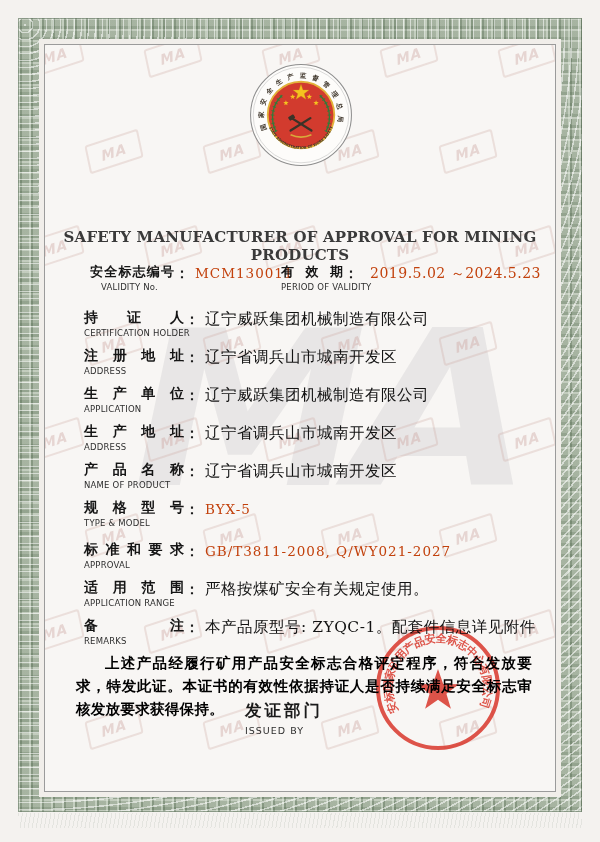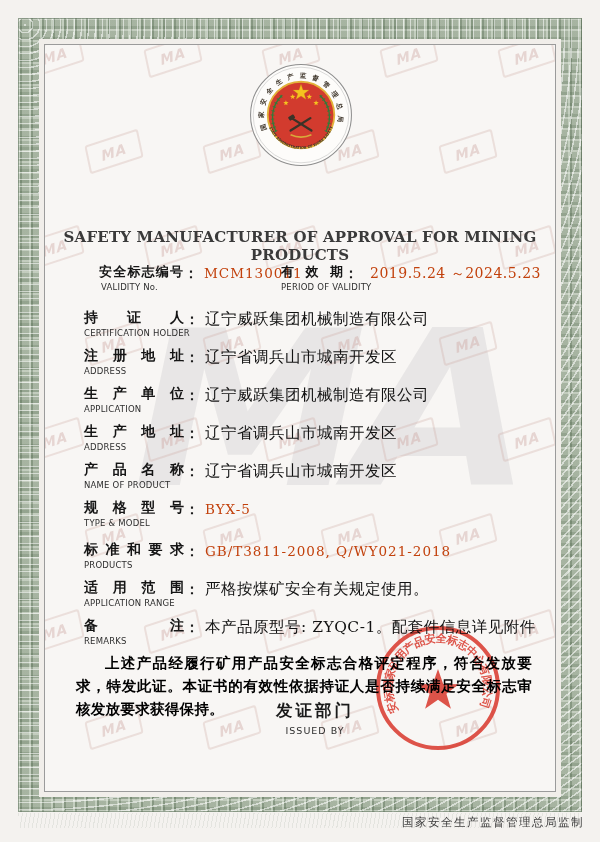--- a/index.html
+++ b/index.html
@@ -51,27 +51,27 @@
   .lbl.w0{width:84px;font-size:13px;}
   .lbl.w-narrow{width:62px;font-size:13px;}
   .colon{font-weight:bold;font-size:14px;margin-left:1px;}
   .val{font-size:15.5px;letter-spacing:.5px;margin-left:6px;color:#121212;}
   .val-num{font-size:13.5px;letter-spacing:1px;margin-left:6px;color:#c2410c;}
   .g-right .val-num{font-size:14px;margin-left:12px;letter-spacing:.5px;}
   .sub{position:absolute;left:0;top:19px;font-family:"DejaVu Sans","Liberation Sans",sans-serif;
     font-size:8.5px;color:#2e2e2e;letter-spacing:.2px;}
   .r0 .sub{left:17px;}
   .r0 .g-right .sub{left:0;}
-  .indent0{margin-left:15px;}
+  .indent0{margin-left:6px;}
   .gap-top{margin-top:4px;}
 
   .statement{position:absolute;left:31px;top:606px;width:456px;font-size:14.5px;line-height:23px;
     color:#000000;text-indent:2em;letter-spacing:.3px;text-align:justify;font-weight:bold;}
 
-  .issuer{position:absolute;left:200px;top:655px;width:140px;text-align:center;color:#1a1a1a;}
+  .issuer{position:absolute;left:200px;top:655px;width:140px;color:#1a1a1a;}
   .issuer-zh{font-size:16.5px;font-weight:bold;letter-spacing:3px;}
   .issuer-en{font-family:"DejaVu Sans",sans-serif;font-size:9.5px;letter-spacing:1px;margin-top:3px;color:#2e2e2e;}
 
   .issue-date{position:absolute;left:330px;top:688px;font-size:15px;letter-spacing:1px;color:#161616;z-index:3;}
 
   .seal{position:absolute;left:328px;top:578px;width:130px;height:130px;z-index:2;
     opacity:.85;mix-blend-mode:multiply;}
 
   .footer-imprint{position:absolute;right:16px;top:815px;font-size:11.5px;letter-spacing:1.5px;color:#3f3f3f;}
 </style>
@@ -162,21 +162,21 @@
       <div class="title-en">SAFETY MANUFACTURER OF APPROVAL FOR MINING PRODUCTS</div>
 
       <div class="fields">
 
         <div class="frow r0">
           <div class="fgroup">
             <span class="lbl w0 indent0">安全标志编号</span><span class="colon">：</span><span class="val-num">MCM130011</span>
             <span class="sub">VALIDITY No.</span>
           </div>
           <div class="fgroup g-right">
-            <span class="lbl w-narrow">有效期</span><span class="colon">：</span><span class="val-num">2019.5.24 ～2024.5.23</span>
+            <span class="lbl w-narrow">有效期</span><span class="colon">：</span><span class="val-num">2019.5.02 ～2024.5.23</span>
             <span class="sub">PERIOD OF VALIDITY</span>
           </div>
         </div>
 
         <div class="frow">
           <span class="lbl">持证人</span><span class="colon">：</span><span class="val">辽宁威跃集团机械制造有限公司</span>
           <span class="sub">CERTIFICATION HOLDER</span>
         </div>
         <div class="frow">
           <span class="lbl">注册地址</span><span class="colon">：</span><span class="val">辽宁省调兵山市城南开发区</span>
@@ -193,22 +193,22 @@
         <div class="frow">
           <span class="lbl">产品名称</span><span class="colon">：</span><span class="val">辽宁省调兵山市城南开发区</span>
           <span class="sub">NAME OF PRODUCT</span>
         </div>
         <div class="frow">
           <span class="lbl">规格型号</span><span class="colon">：</span><span class="val-num">BYX-5</span>
           <span class="sub">TYPE &amp; MODEL</span>
         </div>
 
         <div class="frow gap-top">
-          <span class="lbl">标准和要求</span><span class="colon">：</span><span class="val-num">GB/T3811-2008, Q/WY021-2018</span>
-          <span class="sub">PRODUCTS</span>
+          <span class="lbl">标准和要求</span><span class="colon">：</span><span class="val-num">GB/T3811-2008, Q/WY021-2027</span>
+          <span class="sub">APPROVAL</span>
         </div>
         <div class="frow">
           <span class="lbl">适用范围</span><span class="colon">：</span><span class="val">严格按煤矿安全有关规定使用。</span>
           <span class="sub">APPLICATION RANGE</span>
         </div>
         <div class="frow">
           <span class="lbl">备注</span><span class="colon">：</span><span class="val">本产品原型号: ZYQC-1。配套件信息详见附件</span>
           <span class="sub">REMARKS</span>
         </div>
       </div>
@@ -227,14 +227,13 @@
         </defs>
         <text font-size="11" font-weight="bold" fill="#d9362a" font-family="DejaVu Serif,serif">
           <textPath href="#sealArc" startOffset="0" textLength="188" lengthAdjust="spacing">安标国家矿用产品安全标志中心有限公司</textPath>
         </text>
         <polygon fill="#d9362a" points="65.0,46.0 70.2,60.9 85.9,61.2 73.4,70.7 77.9,85.8 65.0,76.8 52.1,85.8 56.6,70.7 44.1,61.2 59.8,60.9"></polygon>
       </svg>
 
     </div>
   </div>
 
-  <div class="footer-imprint">国家安全生产监督管理总局监制</div>
 </div>
 
 </body></html>

